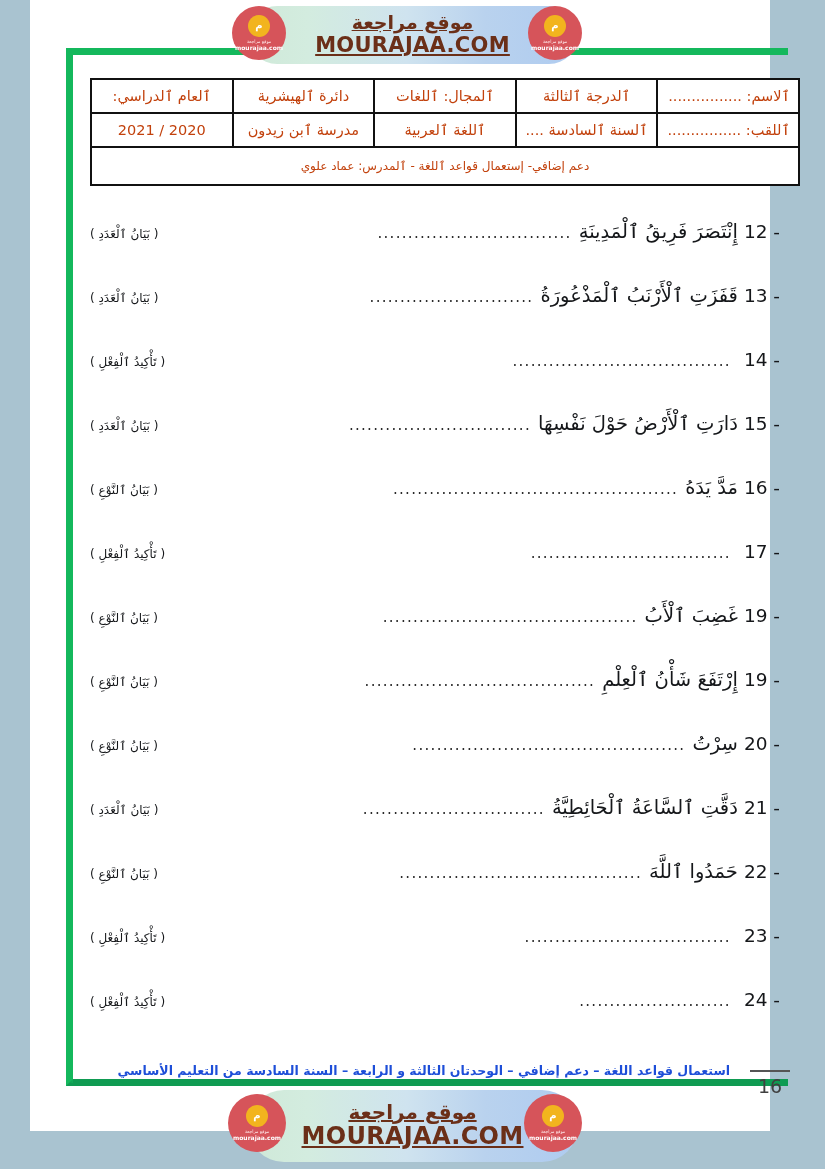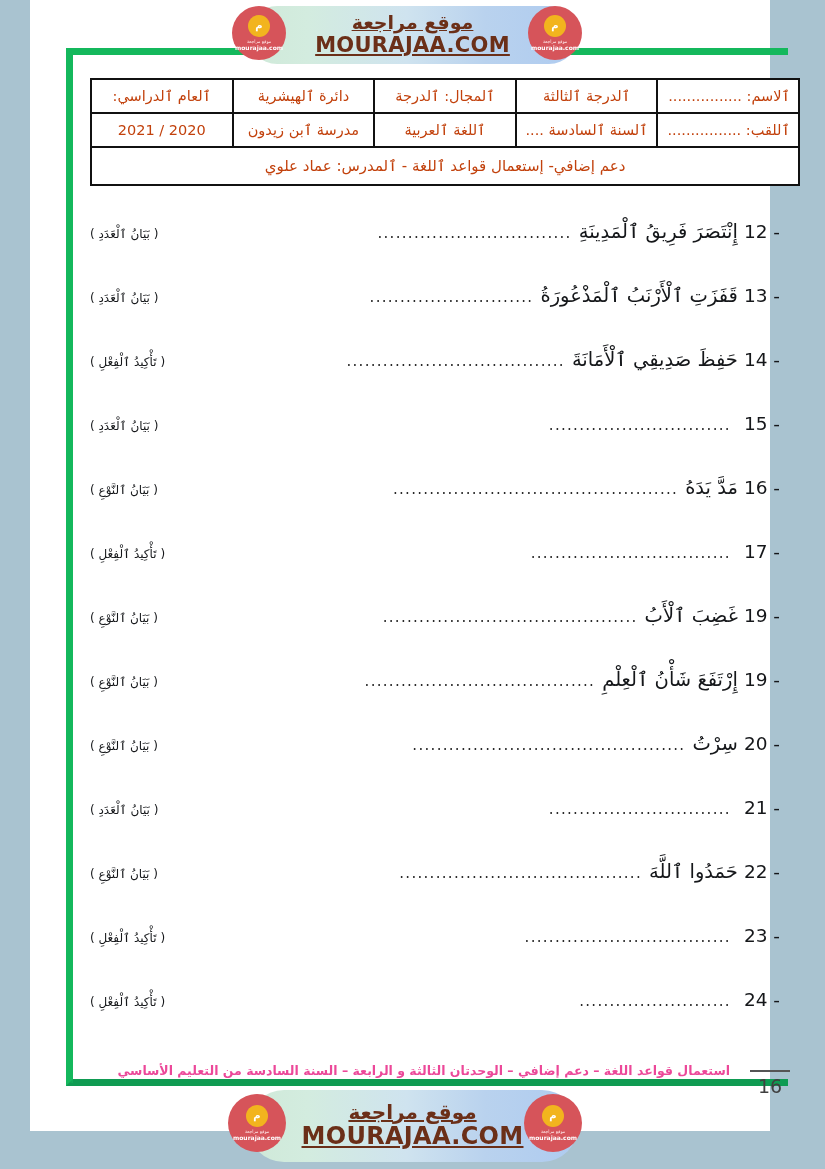--- a/index.html
+++ b/index.html
@@ -73,21 +73,21 @@
     white-space: nowrap;
     height: 26px;
     font-family: "DejaVu Sans", "Liberation Sans", sans-serif;
   }
   .info-table td.dotted-cell {
     text-align: right;
     direction: rtl;
   }
   .info-table tr.title-row td {
     height: 30px;
-    font-size: 15px;
+    font-size: 12px;
     text-align: center;
   }
 
   
   .exercises {
     position: absolute;
     left: 60px;
     top: 200px;
     width: 690px;
     z-index: 4;
@@ -131,21 +131,21 @@
   
   .footer-note {
     position: absolute;
     left: 100px;
     top: 1063px;
     width: 600px;
     text-align: center;
     direction: rtl;
     font-size: 12.5px;
     font-weight: bold;
-    color: #ec4899;
+    color: #1d4ed8;
     z-index: 4;
     white-space: nowrap;
   }
   .page-num {
     position: absolute;
     left: 758px;
     top: 1070px;
     font-size: 19px;
     color: #404040;
     z-index: 6;
@@ -260,21 +260,21 @@
 
 <div class="sheet">
 
   <div class="green-frame"></div>
 
   <table class="info-table">
     <tbody>
       <tr>
         <td class="dotted-cell">ٱلاسم: ................</td>
         <td>ٱلدرجة ٱلثالثة</td>
-        <td>ٱلمجال: ٱلدرجة</td>
+        <td>ٱلمجال: ٱللغات</td>
         <td>دائرة ٱلهيشرية</td>
         <td>ٱلعام ٱلدراسي:</td>
       </tr>
       <tr>
         <td class="dotted-cell">ٱللقب: ................</td>
         <td>ٱلسنة ٱلسادسة ....</td>
         <td>ٱللغة ٱلعربية</td>
         <td>مدرسة ٱبن زيدون</td>
         <td>2020 / 2021</td>
       </tr>
@@ -293,26 +293,26 @@
         <span class="hint">( بَيَانُ ٱلْعَدَدِ )</span>
       </div>
       <div class="ex-line">
         <span class="num">13 -</span>
         <span class="sentence">قَفَزَتِ ٱلْأَرْنَبُ ٱلْمَذْعُورَةُ</span>
         <span class="leader">...........................</span>
         <span class="hint">( بَيَانُ ٱلْعَدَدِ )</span>
       </div>
       <div class="ex-line">
         <span class="num">14 -</span>
-        <span class="sentence">حَفِظَ صَدِيقِي ٱلْأَمَانَةَ</span>
         <span class="leader">....................................</span>
         <span class="hint">( تَأْكِيدُ ٱلْفِعْلِ )</span>
       </div>
       <div class="ex-line">
         <span class="num">15 -</span>
+        <span class="sentence">دَارَتِ ٱلْأَرْضُ حَوْلَ نَفْسِهَا</span>
         <span class="leader">..............................</span>
         <span class="hint">( بَيَانُ ٱلْعَدَدِ )</span>
       </div>
       <div class="ex-line">
         <span class="num">16 -</span>
         <span class="sentence">مَدَّ يَدَهُ</span>
         <span class="leader">...............................................</span>
         <span class="hint">( بَيَانُ ٱلنَّوْعِ )</span>
       </div>
       <div class="ex-line">
@@ -333,20 +333,21 @@
         <span class="hint">( بَيَانُ ٱلنَّوْعِ )</span>
       </div>
       <div class="ex-line">
         <span class="num">20 -</span>
         <span class="sentence">سِرْتُ</span>
         <span class="leader">.............................................</span>
         <span class="hint">( بَيَانُ ٱلنَّوْعِ )</span>
       </div>
       <div class="ex-line">
         <span class="num">21 -</span>
+        <span class="sentence">دَقَّتِ ٱلسَّاعَةُ ٱلْحَائِطِيَّةُ</span>
         <span class="leader">..............................</span>
         <span class="hint">( بَيَانُ ٱلْعَدَدِ )</span>
       </div>
       <div class="ex-line">
         <span class="num">22 -</span>
         <span class="sentence">حَمَدُوا ٱللَّهَ</span>
         <span class="leader">........................................</span>
         <span class="hint">( بَيَانُ ٱلنَّوْعِ )</span>
       </div>
       <div class="ex-line">

